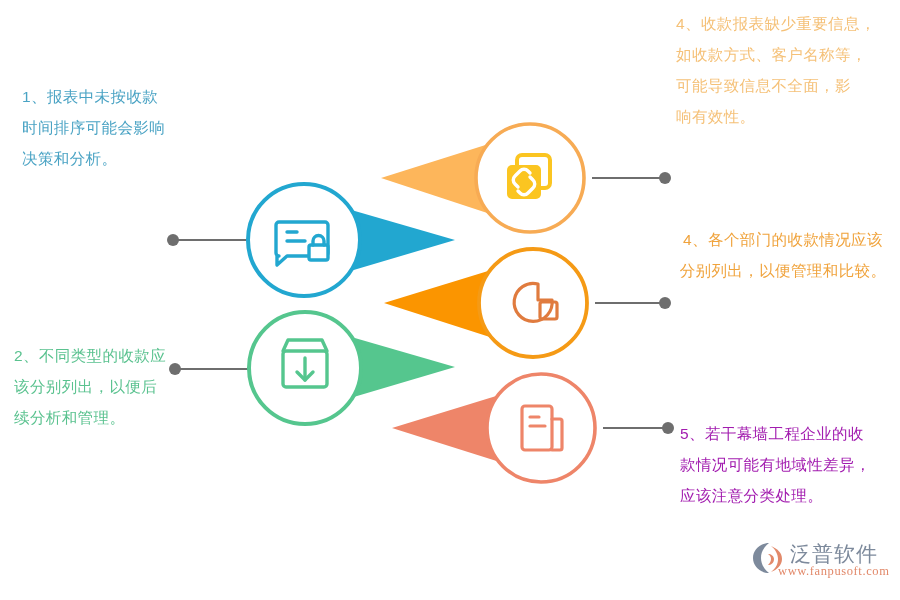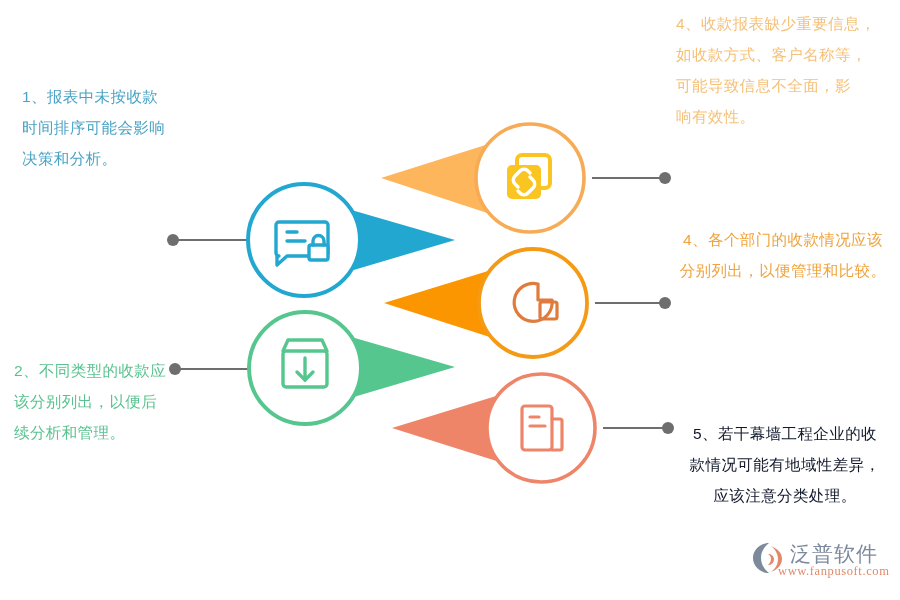--- a/index.html
+++ b/index.html
@@ -164,33 +164,33 @@
         <line x1="530" y1="417" x2="539" y2="417"></line>
         <line x1="530" y1="426" x2="545" y2="426"></line>
       </g>
     </g>
   </svg>
 
   <div class="text-block" id="txt1" style="color: rgb(74, 163, 196);">1、报表中未按收款
 时间排序可能会影响
 决策和分析。</div>
 
-  <div class="text-block" id="txt2" style="color: rgb(90, 194, 143); margin-top: 15px;">2、不同类型的收款应
+  <div class="text-block" id="txt2" style="color: rgb(90, 194, 143);">2、不同类型的收款应
 该分别列出，以便后
 续分析和管理。</div>
 
   <div class="text-block" id="txt3" style="color: rgb(245, 193, 120);">4、收款报表缺少重要信息，
 如收款方式、客户名称等，
 可能导致信息不全面，影
 响有效性。</div>
 
   <div class="text-block" id="txt4" style="color: rgb(240, 163, 60);">4、各个部门的收款情况应该
 分别列出，以便管理和比较。</div>
 
-  <div class="text-block" id="txt5" style="color: #0f172a; text-align: center;">5、若干幕墙工程企业的收
+  <div class="text-block" id="txt5" style="color: #a21caf;">5、若干幕墙工程企业的收
 款情况可能有地域性差异，
 应该注意分类处理。</div>
 
   <div id="logo">
     <svg class="logo-mark" viewBox="0 0 34 32">
       <path d="M2 16 A14 14 0 0 1 30 16 A14 14 0 0 1 2 16 Z" fill="none"></path>
       <path d="M17 1 C8 1 1 8 1 16 C1 24 8 31 17 31 C12 27 9 22 9 16 C9 10 12 5 17 1 Z" fill="#7d8a9c"></path>
       <path d="M19 4 C26 7 30 11 30 17 C30 23 25 28 19 30 C24 26 26 22 26 17 C26 12 23 7 19 4 Z" fill="#e2896a"></path>
       <path d="M16 12 C19 12 22 14 22 17 C22 21 19 23 16 23 C18 21 19 19 19 17 C19 15 18 13 16 12 Z" fill="#e2896a"></path>
     </svg>

